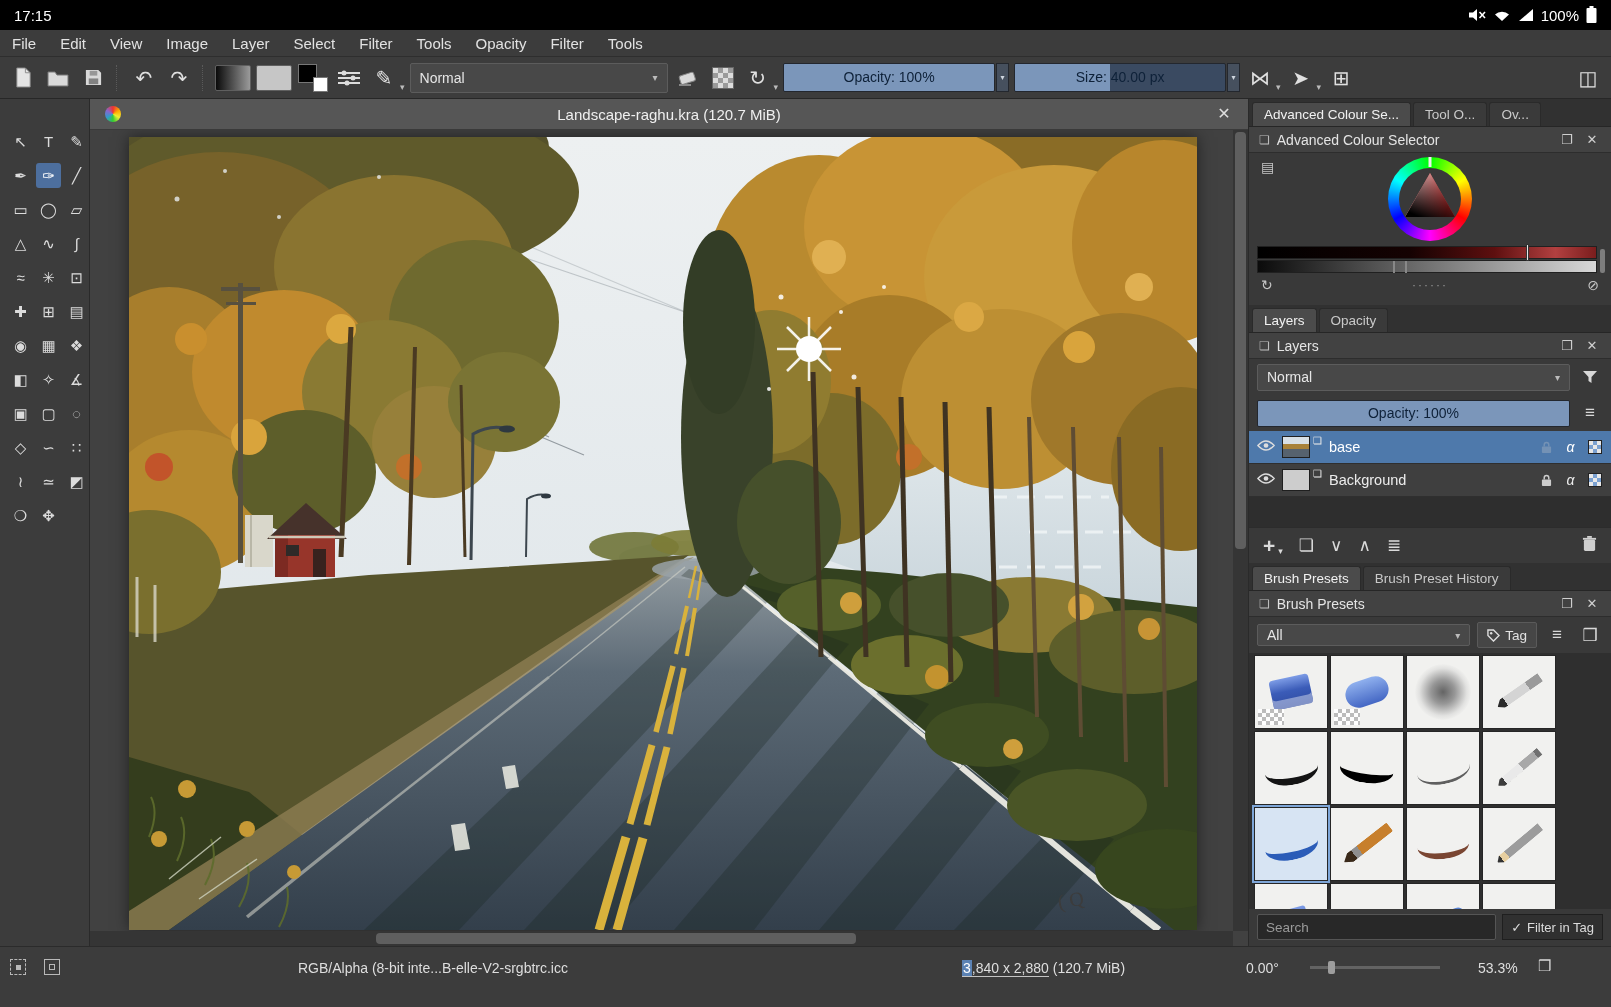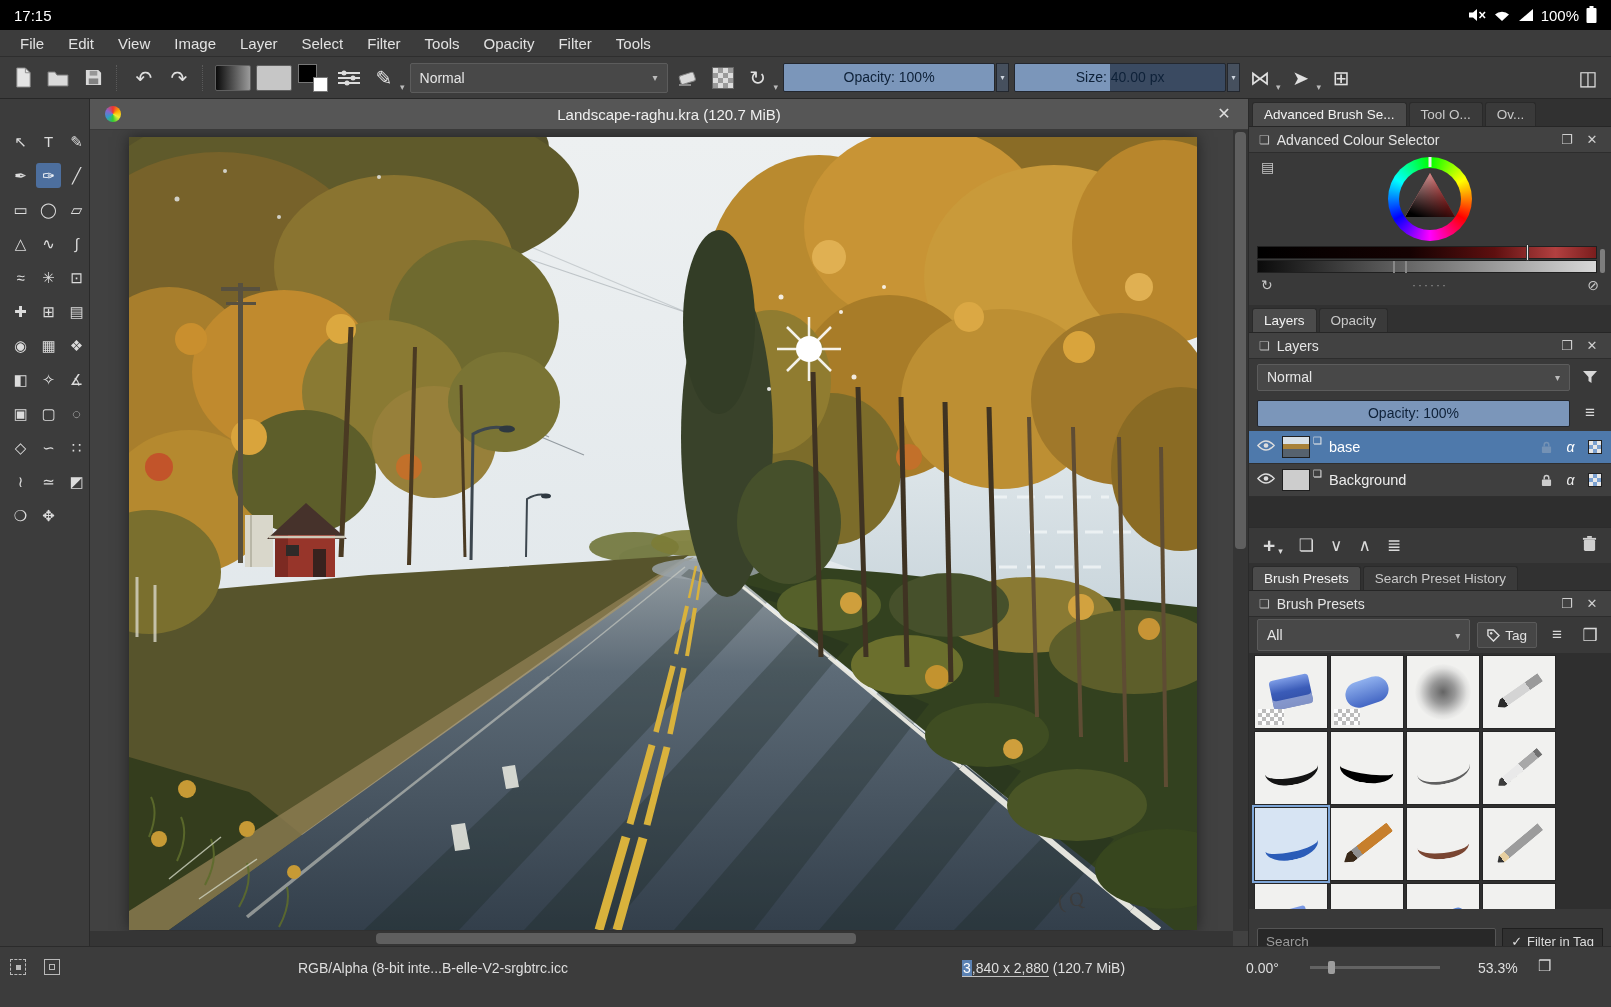--- a/index.html
+++ b/index.html
@@ -5,21 +5,21 @@
   *{box-sizing:border-box;margin:0;padding:0}
   html,body{background:#000;font-family:"Liberation Sans",sans-serif}
   #app{position:relative;width:1611px;height:1007px;background:#f97316;color:#d6d6d6;overflow:hidden;font-size:14px}
 
   
   .abar{position:absolute;left:0;top:0;width:100%;height:30px;background:#000;display:flex;align-items:center;color:#fff}
   .atime{margin-left:14px;font-size:15px}
   .aicons{margin-left:auto;margin-right:14px;display:flex;align-items:center;gap:7px;font-size:15px}
 
   
-  .menubar{position:absolute;left:0;top:30px;width:100%;height:27px;background:#3c3c3c;display:flex;align-items:center;padding-left:8px;border-bottom:1px solid #2e2e2e}
+  .menubar{position:absolute;left:0;top:30px;width:100%;height:27px;background:#3c3c3c;display:flex;align-items:center;border-bottom:1px solid #2e2e2e}
   .menu-item{padding:3px 12px;font-size:15px;color:#e2e2e2;cursor:default}
 
   
   .toolbar{position:absolute;left:0;top:57px;width:100%;height:42px;background:#3c3c3c;border-bottom:1px solid #272727;display:flex;align-items:center;gap:5px;padding:0 8px;overflow:hidden}
   .tbtn{width:30px;height:30px;display:flex;align-items:center;justify-content:center;border-radius:3px;color:#e0e0e0}
   .tbtn.glyph{font-size:20px}
   .tinycaret{font-size:9px;color:#bbb;margin-left:-4px;align-self:flex-end;padding-bottom:6px}
   .tsep{width:5px;height:26px;border-left:1px dotted #5a5a5a;margin:0 3px}
   .swatch{width:36px;height:26px;border:1px solid #5f5f5f;border-radius:2px}
   .swatch.grad{background:linear-gradient(90deg,#0a0a0a,#9a9a9a)}
@@ -94,21 +94,21 @@
   .layer-row .lname{flex:1}
   .layer-row .licon{width:17px;display:flex;justify-content:center;align-items:center}
   .layer-row .licon.alpha{font-size:14px;font-style:italic}
   .layer-row .licon.dim{opacity:.3}
   .layer-row .checker{width:14px;height:14px;background:repeating-conic-gradient(#7aa0d0 0 25%,#e8e8e8 0 50%) 0 0/8px 8px;border:1px solid #222}
   .layer-btns{height:36px;display:flex;align-items:center;gap:16px;padding:0 14px;border-top:1px solid #2c2c2c;color:#dadada;font-size:17px}
   .layer-btns .plus{font-size:21px;font-weight:bold}
   .layer-btns .pcaret{font-size:9px;margin-left:-13px;align-self:flex-end;padding-bottom:7px}
   .layer-btns .trash{margin-left:auto}
   .filter-row{display:flex;align-items:center;gap:7px;padding:4px 8px;height:36px}
-  .filter-row .combo{flex:1;height:32px}
+  .filter-row .combo{flex:1;height:22px}
   .tagbtn{height:26px;display:flex;align-items:center;gap:5px;background:#464646;border:1px solid #5a5a5a;border-radius:2px;padding:0 9px;font-size:13.5px;color:#e2e2e2}
   .bgrid{height:256px;background:#2f2f2f;display:grid;grid-template-columns:repeat(4,74px);grid-auto-rows:74px;gap:2px;padding:2px 2px 0 5px;overflow:hidden}
   .bp-tile{position:relative;background:#f1f1ef;border:1px solid #262626;display:flex;align-items:center;justify-content:center;overflow:hidden}
   .bp-tile.selected{outline:2px solid #7ea6d8;background:#d7e4f3}
   .bp-tile .art{position:relative}
   .v-eraser-block .art{width:40px;height:30px;border-radius:4px;background:linear-gradient(180deg,#7d9ce6 0%,#3b5cb8 45%,#2e4aa0 100%);transform:rotate(-12deg);box-shadow:inset 0 -9px 0 rgba(255,255,255,.4)}
   .v-eraser-block::after,.v-eraser-soft::after,.v-eraser-thin::after{content:"";position:absolute;left:3px;bottom:3px;width:26px;height:16px;background:repeating-conic-gradient(#b9b9b9 0 25%,#fff 0 50%) 0 0/8px 8px;opacity:.95}
   .v-eraser-soft .art{width:44px;height:26px;border-radius:13px;background:linear-gradient(180deg,#8fb0ee,#4467c4);transform:rotate(-18deg)}
   .v-airbrush .art{width:56px;height:56px;border-radius:50%;background:radial-gradient(circle,#646464 0%,#979797 30%,rgba(190,190,190,.3) 60%,transparent 72%)}
   .v-ink-pen .art{width:52px;height:10px;background:linear-gradient(90deg,#2a2a2a 0 18%,#d4d4d4 18% 70%,#9a9a9a 70%);transform:rotate(-35deg);clip-path:polygon(0 50%,12% 0,100% 0,100% 100%,12% 100%)}
@@ -117,21 +117,21 @@
   .v-pen-fine .art{width:54px;height:32px;border-bottom:3px solid #5f5f5f;border-radius:0 0 100% 100%/0 0 90% 90%;transform:rotate(-12deg)}
   .v-pen-metal .art{width:54px;height:9px;background:linear-gradient(90deg,#3c3c3c 0 15%,#e9e9e9 15% 55%,#a8a8a8 55% 90%,#6f6f6f 90%);transform:rotate(-40deg);clip-path:polygon(0 50%,10% 0,100% 0,100% 100%,10% 100%);box-shadow:0 2px 2px rgba(0,0,0,.35)}
   .v-marker-blue .art{width:54px;height:32px;border-bottom:8px solid #2b5cb8;border-radius:0 0 100% 100%/0 0 90% 90%;transform:rotate(-12deg)}
   .v-paintbrush .art{width:58px;height:11px;background:linear-gradient(90deg,#3a2a1a 0 22%,#8f8f8f 22% 34%,#c77f2c 34% 100%);transform:rotate(-38deg);border-radius:2px;clip-path:polygon(0 50%,14% 0,100% 0,100% 100%,14% 100%)}
   .v-brush-sketch .art{width:52px;height:30px;border-bottom:6px solid #7a4632;border-radius:0 0 100% 100%/0 0 90% 90%;transform:rotate(-6deg)}
   .v-pencil .art{width:56px;height:9px;background:linear-gradient(90deg,#333 0 10%,#e7cfa0 10% 22%,#9c9c9c 22% 100%);transform:rotate(-40deg);clip-path:polygon(0 50%,10% 0,100% 0,100% 100%,10% 100%)}
   .v-eraser-thin .art{width:34px;height:22px;border-radius:3px;background:linear-gradient(180deg,#7d9ce6,#3b5cb8);transform:rotate(-15deg)}
   .v-pen-blue .art{width:50px;height:28px;border-bottom:4px solid #2f66c8;border-radius:0 0 100% 100%/0 0 90% 90%;transform:rotate(-9deg)}
   .v-marker-blue2 .art{width:46px;height:14px;background:linear-gradient(180deg,#5a85d6,#2b50a8);border-radius:7px;transform:rotate(-20deg)}
   .v-pencil-soft .art{width:50px;height:30px;border-bottom:6px solid #8a8a8a;border-radius:0 0 100% 100%/0 0 90% 90%;transform:rotate(-8deg);filter:blur(1px)}
-  .search-row{display:flex;align-items:flex-start;gap:6px;padding:19px 8px;height:36px}
+  .search-row{display:flex;align-items:flex-start;gap:6px;padding:5px 8px;height:36px}
   .search{flex:1;height:26px;background:#282828;border:1px solid #555;border-radius:2px;color:#ddd;padding:0 8px;font-size:13.5px;font-family:"Liberation Sans",sans-serif}
   .search::placeholder{color:#9a9a9a}
   .ftag{height:26px;display:flex;align-items:center;gap:5px;background:#303030;border:1px solid #1f1f1f;padding:0 8px;font-size:13px;color:#dcdcdc;white-space:nowrap}
 
   
   .sbar{position:absolute;left:0;top:946px;width:100%;height:61px;background:#3c3c3c;border-top:1px solid #2b2b2b;font-size:14px;color:#dedede}
   .sbar>*{position:absolute}
   .selgeom{left:10px;top:12px;width:16px;height:16px;border:1px dashed #b9b9b9;display:flex;align-items:center;justify-content:center}
   .selgeom i{width:5px;height:5px;background:#b9b9b9}
   .expandico{left:44px;top:12px;width:16px;height:16px;border:1px solid #b9b9b9}
@@ -522,21 +522,21 @@
           <div class="vthumb"></div>
         </div>
       <div class="hscroll">
           <div class="hthumb"></div>
         </div>
     </div>
   </div>
 
   <div class="rpanel">
     <div class="tabbar">
-        <div class="tab active">Advanced Brush Se...</div>
+        <div class="tab active">Advanced Colour Se...</div>
         <div class="tab">Tool O...</div>
         <div class="tab">Ov...</div>
       </div>
 
     <div class="dheader">
       <span class="dico">❏</span>
       <span class="dtitle">Advanced Colour Selector</span>
       <span class="hico">❐</span>
       <span class="hico">✕</span>
     </div>
@@ -658,21 +658,21 @@
       <span>≣</span>
       <span class="trash"><svg width="15" height="17" viewBox="0 0 16 18">
             <rect x="2" y="5" width="12" height="12" rx="1.5" fill="#d0d0d0"></rect>
             <rect x="1" y="3" width="14" height="2" fill="#d0d0d0"></rect>
             <rect x="5.5" y="1" width="5" height="2" fill="#d0d0d0"></rect>
           </svg></span>
     </div>
 
     <div class="tabbar">
         <div class="tab active">Brush Presets</div>
-        <div class="tab">Search Preset History</div>
+        <div class="tab">Brush Preset History</div>
       </div>
 
     <div class="dheader">
       <span class="dico">❏</span>
       <span class="dtitle">Brush Presets</span>
       <span class="hico">❐</span>
       <span class="hico">✕</span>
     </div>
 
     <div class="filter-row">

